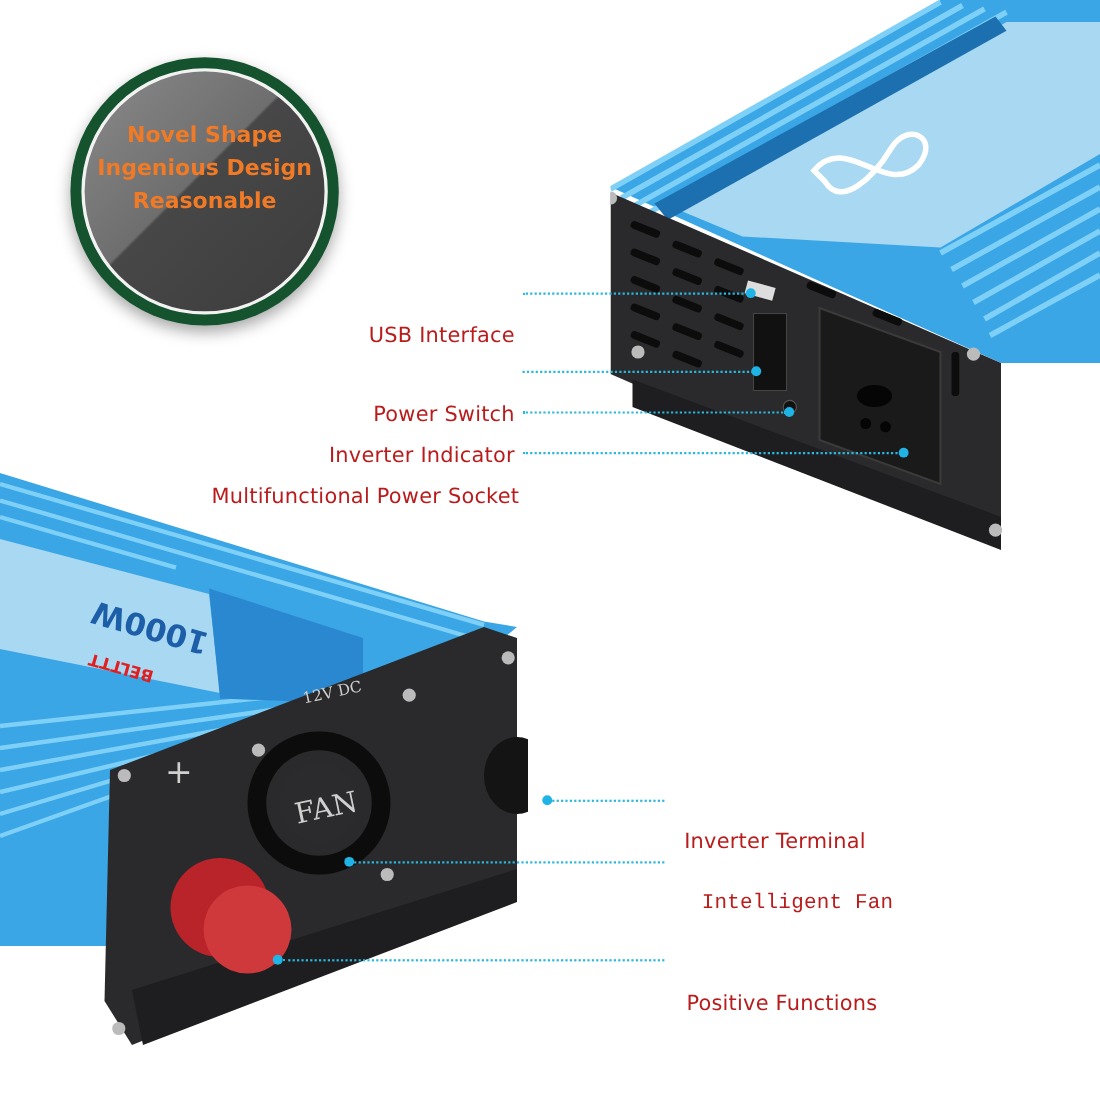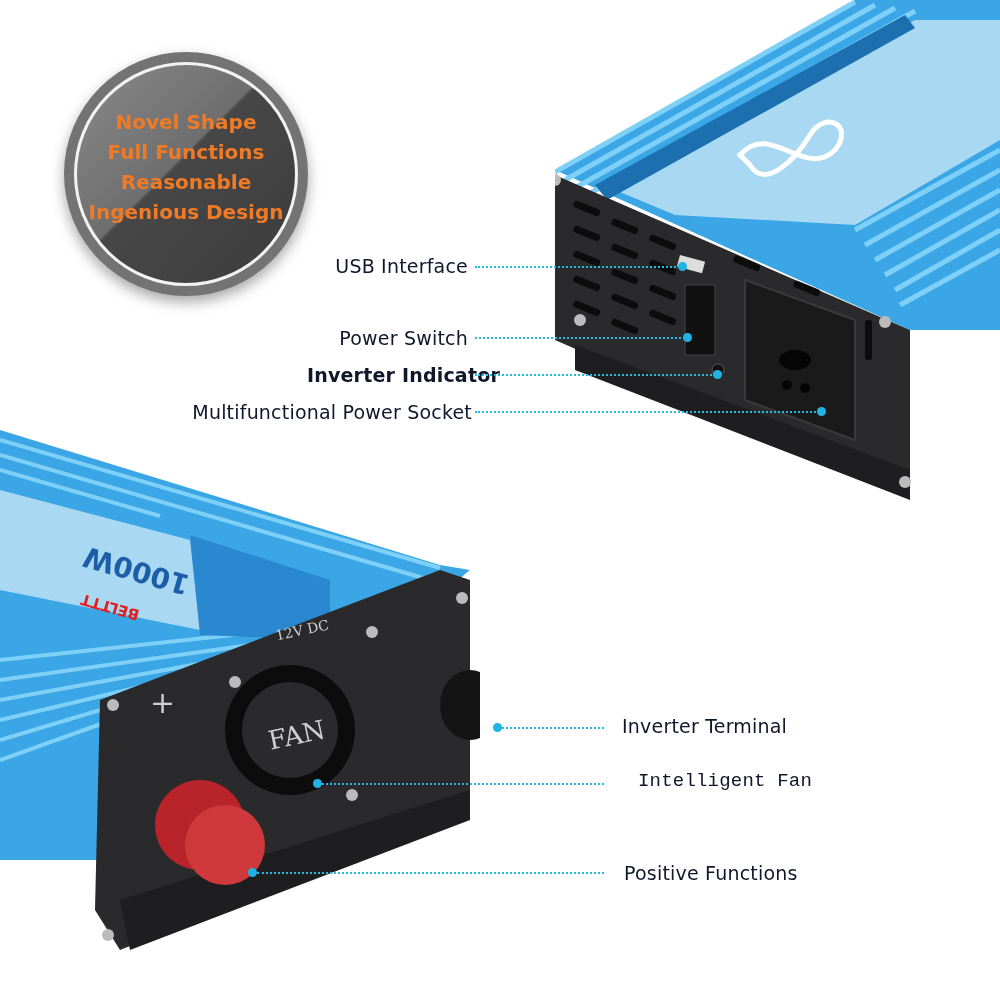--- a/index.html
+++ b/index.html
@@ -1,43 +1,42 @@
 <!DOCTYPE html>
 <html><head>
 <meta charset="utf-8">
 <style>
   html,body{margin:0;padding:0;background:#fff;}
   body{width:1000px;height:1000px;position:relative;overflow:hidden;font-family:"DejaVu Sans","Liberation Sans",sans-serif;}
   .abs{position:absolute;}
   
-  .badge{left:64px;top:52px;width:244px;height:244px;border-radius:50%;background:#737373;box-shadow:0 6px 14px rgba(0,0,0,.35);}
+  .badge{left:64px;top:52px;width:244px;height:244px;border-radius:50%;background:#14532d;box-shadow:0 6px 14px rgba(0,0,0,.35);}
   .badge-inner{position:absolute;left:10px;top:10px;width:218px;height:218px;border-radius:50%;border:3px solid #f2f2f2;overflow:hidden;
     background:linear-gradient(135deg,#8a8a8a 0%,#6e6e6e 45%,#474747 46%,#3c3c3c 100%);}
   .badge-text{position:absolute;left:0;right:0;top:42px;text-align:center;color:#f07a25;font-weight:bold;font-size:20px;line-height:30px;}
   .badge-text div{white-space:nowrap;}
   
-  .lbl{color:#0f172a;font-size:19px;white-space:nowrap;letter-spacing:.2px;}
+  .lbl{color:#b91c1c;font-size:19px;white-space:nowrap;letter-spacing:.2px;margin-top:39px;}
   .lbl.r{text-align:right;}
   .dots{height:0;border-top:2px dotted #29b8e0;}
   .dot{width:9px;height:9px;border-radius:50%;background:#1fb3e6;}
   
   .inv-top{left:555px;top:0;width:445px;height:500px;}
   .inv-bottom{left:0;top:430px;width:480px;height:520px;}
   .vtext{color:#cfcfcf;font-family:"DejaVu Serif",serif;}
 </style>
 </head>
 <body>
 
 <div class="abs badge">
   <div class="badge-inner">
     <div class="badge-text">
       <div>Novel Shape</div>
-      <div>Full Functions</div>
+      <div>Ingenious Design</div>
       <div>Reasonable</div>
-      <div>Ingenious Design</div>
     </div>
   </div>
 </div>
 
 <div class="abs inv-top">
   <svg width="445" height="500" viewBox="0 0 445 500">
 
     <polygon points="0,170 300,0 445,0 445,330 355,330" fill="#3aa6e6"></polygon>
     <g stroke="#7fd0f7" stroke-width="5">
       <line x1="0" y1="172" x2="300" y2="2"></line>
@@ -142,21 +141,21 @@
 </div>
 
 <div class="abs lbl r" style="right:532px;top:255px;">USB Interface</div>
 <div class="abs dots" style="left:475px;top:266px;width:205px;"></div>
 <div class="abs dot" style="left:678px;top:262px;"></div>
 
 <div class="abs lbl r" style="right:532px;top:327px;text-align:right;">Power Switch</div>
 <div class="abs dots" style="left:475px;top:337px;width:210px;"></div>
 <div class="abs dot" style="left:683px;top:333px;"></div>
 
-<div class="abs lbl r" style="right:500px;top:364px;font-weight:bold;">Inverter Indicator</div>
+<div class="abs lbl r" style="right:532px;top:364px;">Inverter Indicator</div>
 <div class="abs dots" style="left:475px;top:374px;width:240px;"></div>
 <div class="abs dot" style="left:713px;top:370px;"></div>
 
 <div class="abs lbl r" style="right:528px;top:401px;">Multifunctional Power Socket</div>
 <div class="abs dots" style="left:475px;top:411px;width:345px;"></div>
 <div class="abs dot" style="left:817px;top:407px;"></div>
 
 <div class="abs dot" style="left:493px;top:723px;"></div>
 <div class="abs dots" style="left:502px;top:727px;width:102px;"></div>
 <div class="abs lbl" style="left:622px;top:715px;">Inverter Terminal</div>

